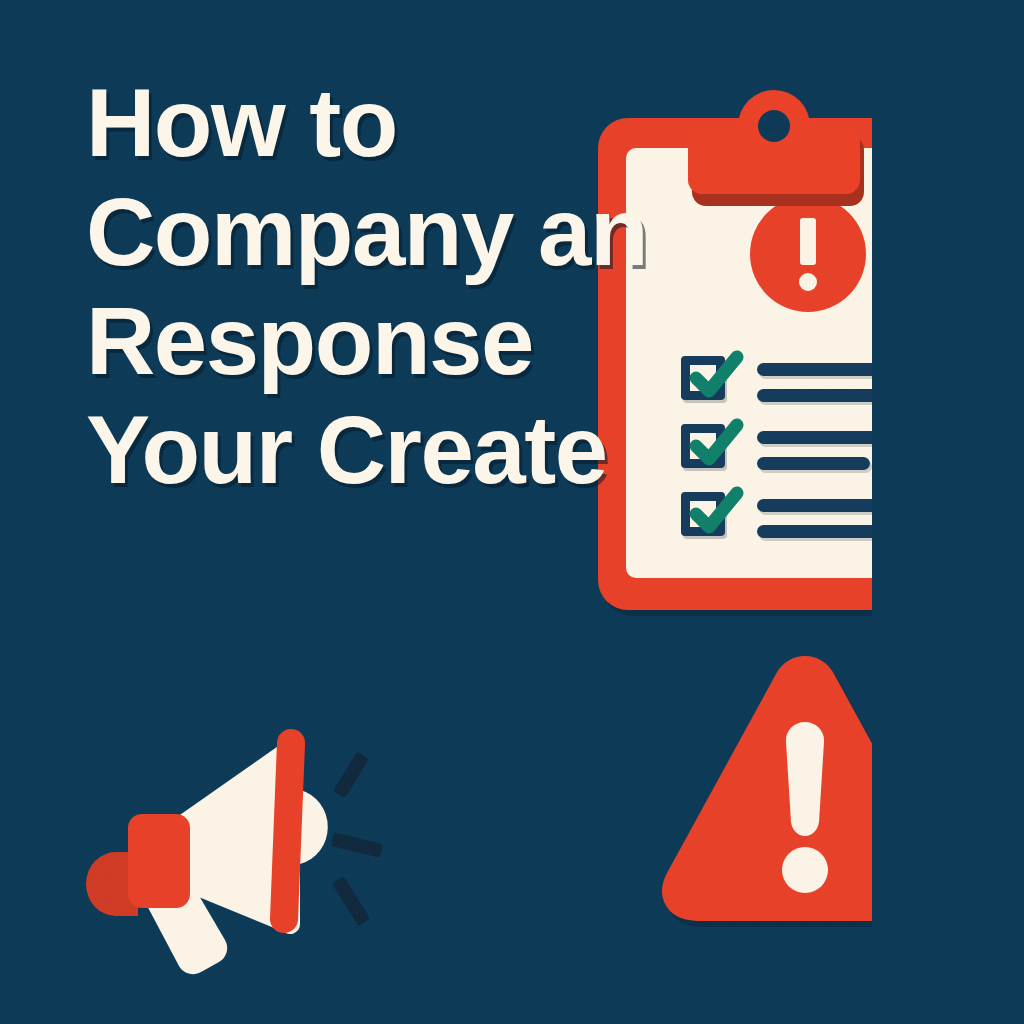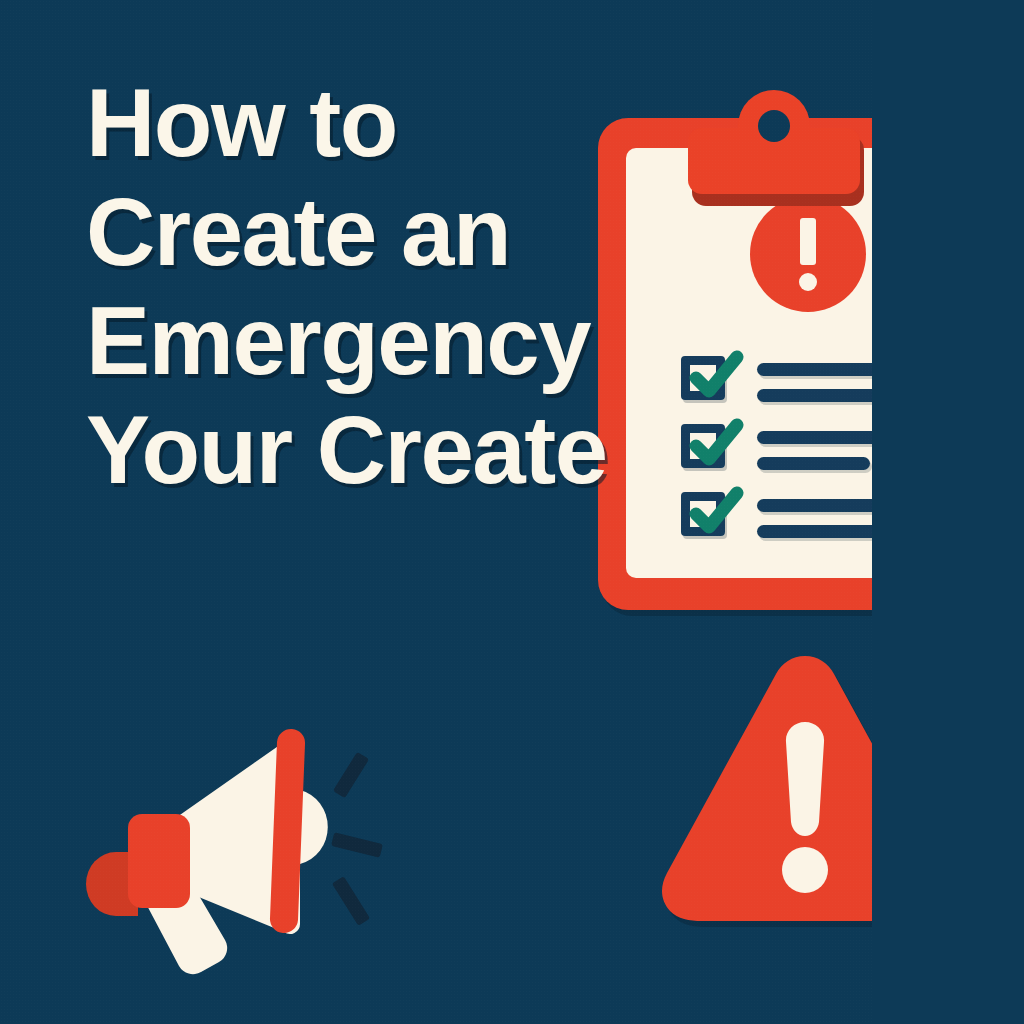--- a/index.html
+++ b/index.html
@@ -197,22 +197,22 @@
   }
   #megaphone svg { display: block; width: 100%; height: 100%; }
 </style>
 </head>
 <body>
 
 <div id="canvas">
 
   <div id="headline">
     <div class="hl-line">How to</div>
-    <div class="hl-line">Create an</div>
-    <div class="hl-line">Emergency</div>
+    <div class="hl-line">Company an</div>
+    <div class="hl-line">Response</div>
     <div class="hl-line">Your Create</div>
   </div>
 
   <div id="clipboard">
     <div class="cb-board"></div>
     <div class="cb-page">
 
       <div class="cb-alert">
         <div class="cb-alert-bar"></div>
         <div class="cb-alert-dot"></div>

